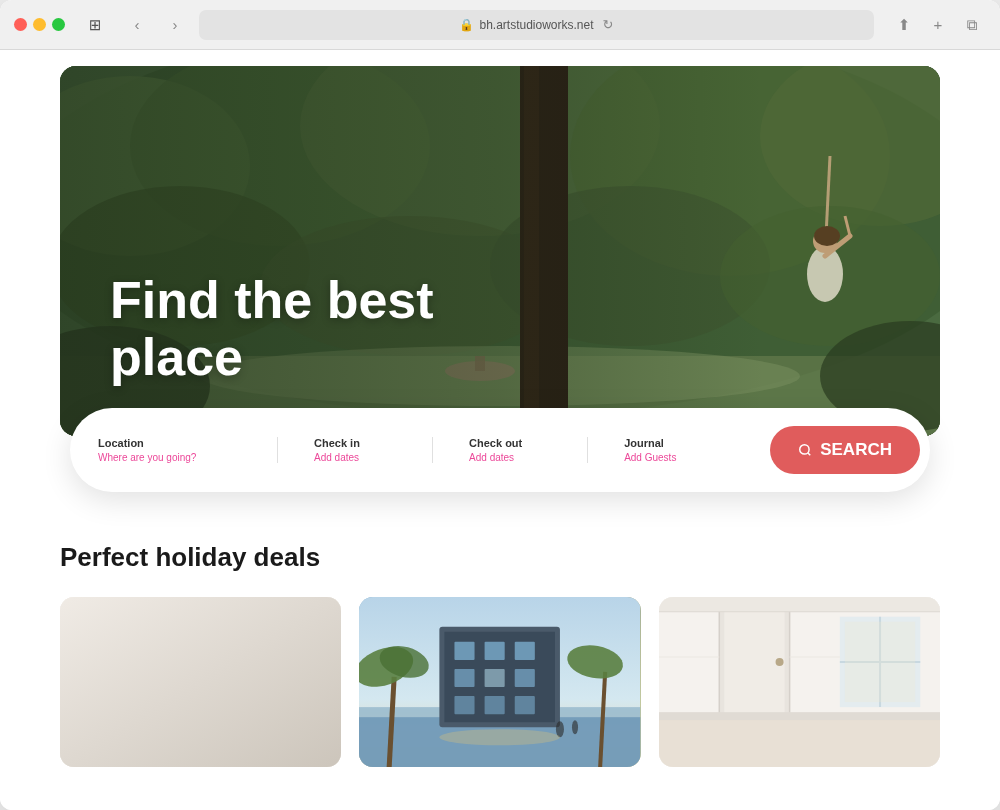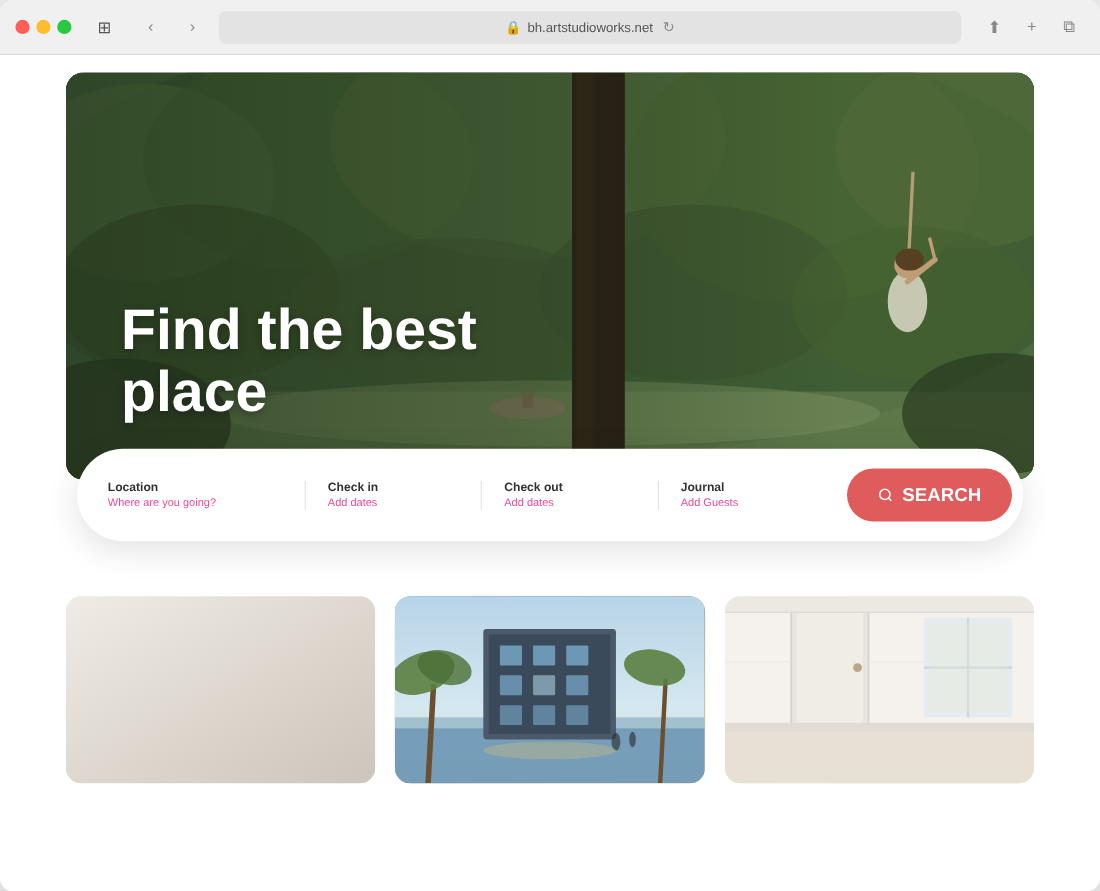--- a/index.html
+++ b/index.html
@@ -165,21 +165,21 @@
     }
     .search-bar {
       background: #fff;
       border-radius: 50px;
       box-shadow: 0 8px 30px rgba(0,0,0,0.12);
       display: flex;
       align-items: center;
       padding: 18px 10px 18px 28px;
       width: 100%;
       max-width: 860px;
-      gap: 0;
+      gap: 16px;
     }
     .search-field {
       flex: 1;
       padding: 0 20px;
       border-right: 1px solid #e0e0e0;
     }
     .search-field:last-of-type { border-right: none; }
     .search-field-label {
       font-size: 11px;
       font-weight: 600;
@@ -365,20 +365,21 @@
           <svg width="14" height="14" viewBox="0 0 24 24" fill="none" stroke="white" stroke-width="2.5">
             <circle cx="11" cy="11" r="8"></circle>
             <path d="m21 21-4.35-4.35"></path>
           </svg>
           <span>SEARCH</span>
         </button>
       </div>
     </div>
 
     <div class="deals-section">
+      <h2 class="deals-title">Perfect holiday deals</h2>
       <div class="deals-grid">
 
         <div class="deal-card deal-card-1">
           <svg width="100%" height="100%" viewBox="0 0 280 170" preserveAspectRatio="xMidYMid slice" xmlns="http://www.w3.org/2000/svg">
             <rect width="280" height="170" fill="#f0ece6"></rect>
 
             <rect x="0" y="0" width="280" height="170" fill="#f5f2ee"></rect>
 
             <rect x="10" y="10" width="120" height="150" fill="#eee9e3" stroke="#ddd8d2" stroke-width="1"></rect>
             <rect x="30" y="25" width="80" height="115" fill="#f0ece6" stroke="#ddd8d2" stroke-width="0.5"></rect>

